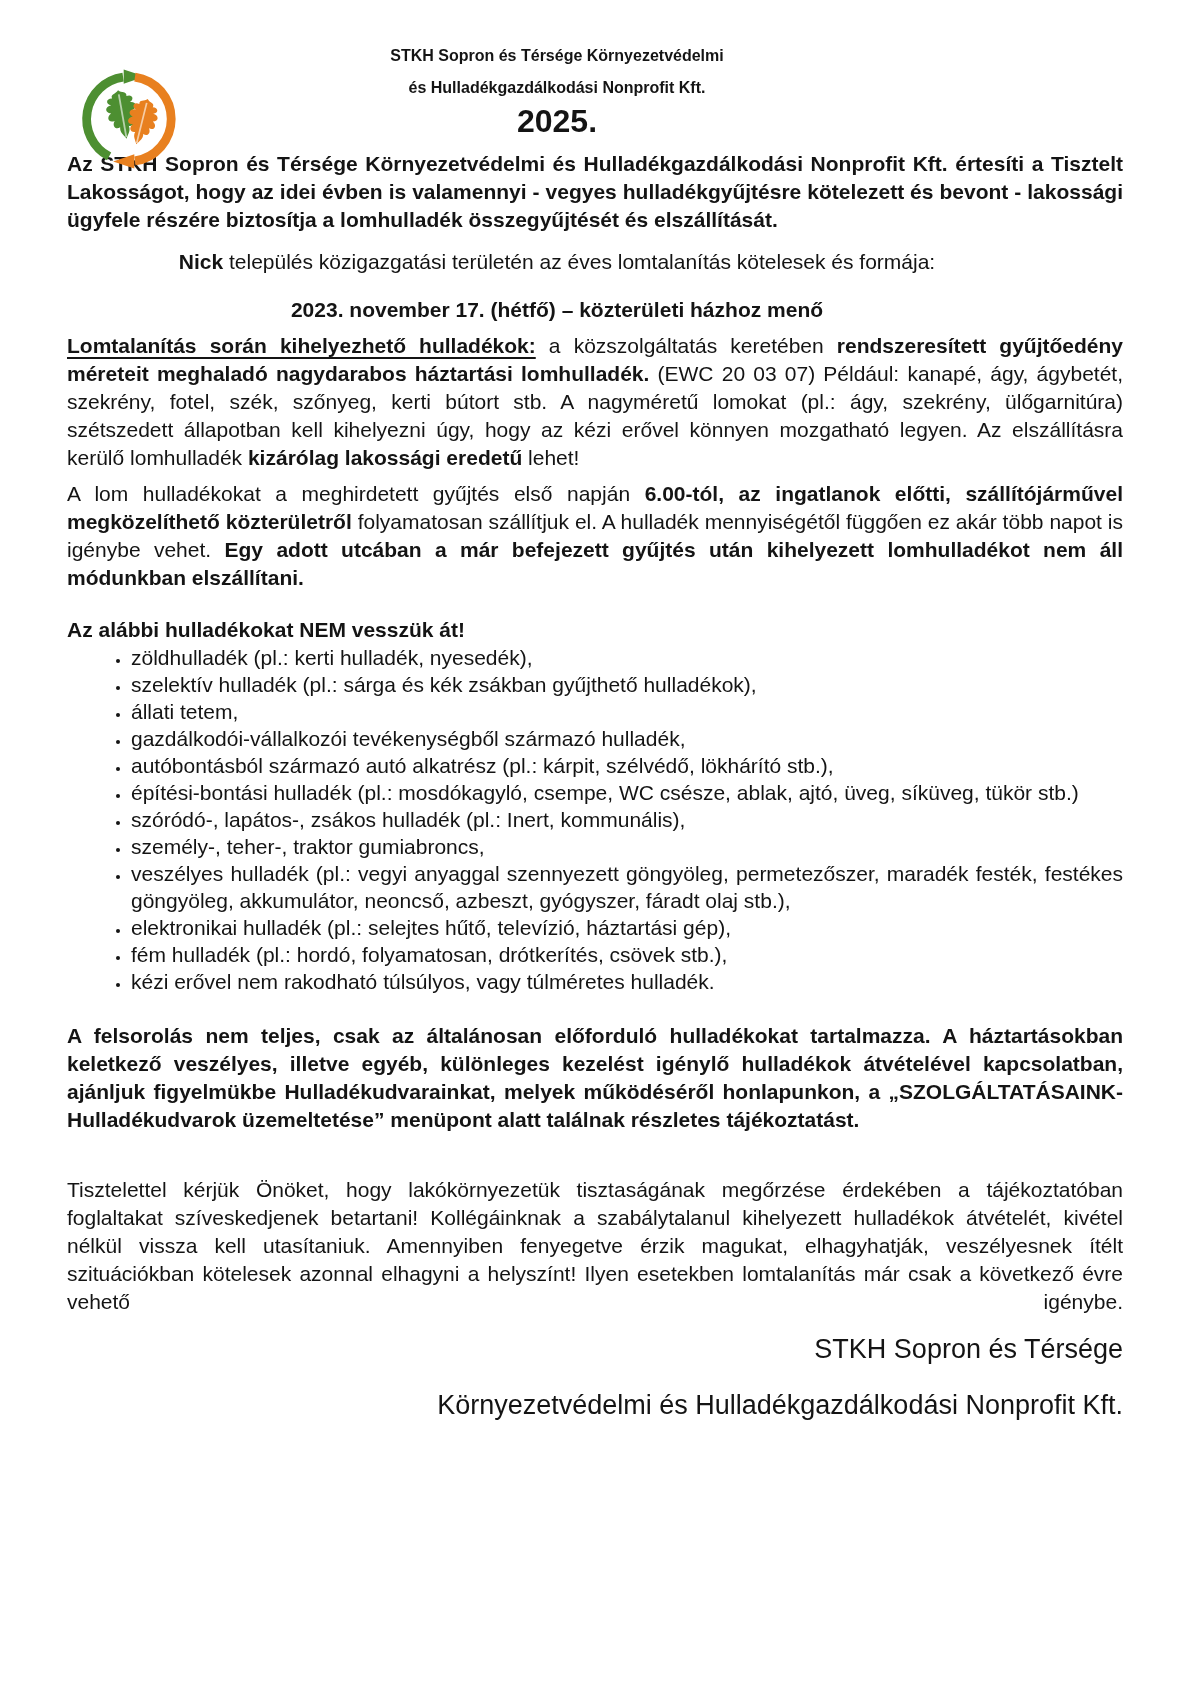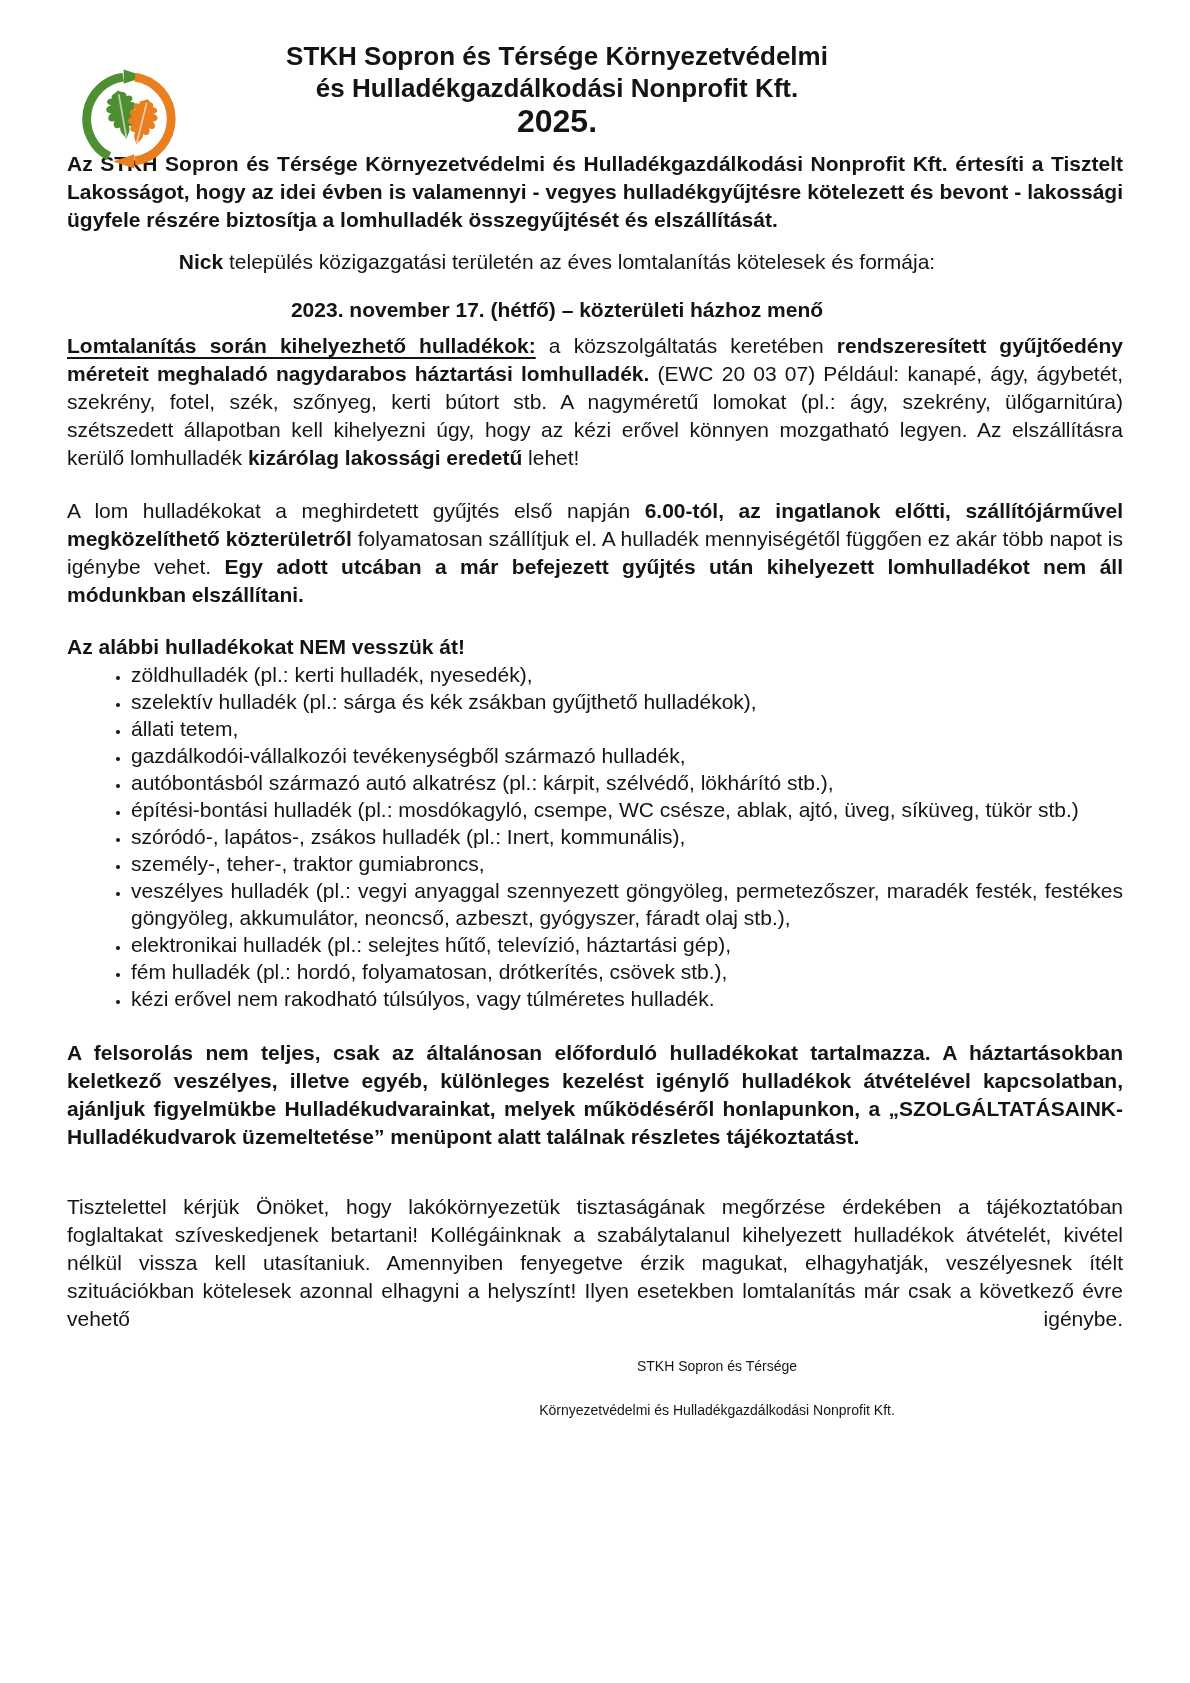--- a/index.html
+++ b/index.html
@@ -4,42 +4,42 @@
 <style>
   html,body{margin:0;padding:0;background:#ffffff;}
   .page{
     width:1190px;height:1683px;background:#ffffff;position:relative;
     box-sizing:border-box;padding:40px 67px 0 67px;
     font-family:"Liberation Sans","DejaVu Sans",sans-serif;color:#141414;
     overflow:hidden;
   }
   .logo{position:absolute;left:76px;top:60px;width:106px;height:118px;}
   .header-text{text-align:center;padding-right:76px;}
-  .org-line{font-weight:bold;font-size:26px;line-height:32px;}
+  .org-line{font-weight:bold;font-size:16px;line-height:32px;}
   .doc-title{font-weight:bold;font-size:27px;line-height:40px;}
   .doc-year{font-weight:bold;font-size:32px;line-height:34px;}
   p{margin:0;font-size:21px;line-height:28px;}
   .justify{text-align:justify;}
   .bold{font-weight:bold;}
   .underline{text-decoration:underline;text-decoration-thickness:2px;text-underline-offset:4px;}
   .center{text-align:center;padding-right:76px;}
   .p-intro{margin-top:12px;font-weight:bold;}
   .p-nick{margin-top:14px;}
   .p-date{margin-top:19px;font-weight:bold;line-height:30px;}
   .p-allowed{margin-top:7px;}
-  .p-collection{margin-top:25px;}
+  .p-collection{margin-top:8px;}
   .p-heading{margin-top:24px;font-weight:bold;}
   ul.not-list{margin:0;padding:0 0 0 64px;list-style:disc outside;}
   ul.not-list li{font-size:21px;line-height:27px;text-align:justify;}
   ul.not-list li::marker{font-size:14px;}
   .p-note{margin-top:27px;font-weight:bold;}
   .p-closing{margin-top:42px;text-align:justify;text-align-last:justify;}
   .p-thanks{margin-top:46px;}
-  .signature{margin-top:19px;margin-left:244px;text-align:center;font-size:14px;line-height:28px;}
-  .sig-line2{margin-top:16px;}
+  .signature{margin-top:19px;margin-left:244px;text-align:right;font-size:27px;line-height:28px;}
+  .sig-line2{margin-top:28px;}
 </style>
 </head>
 <body>
 
 <div class="page">
 
   <div class="logo">
     <svg viewBox="0 0 120 120" width="106" height="118">
       <defs>
         <path id="oakleaf" d="M0,-38 C-4,-33 -12,-35 -10,-28 C-18,-30 -21,-22 -13,-19 C-22,-19 -24,-10 -15,-8 C-23,-4 -21,5 -12,3 C-17,9 -13,16 -6,13 C-8,20 -3,24 0,30 C3,24 8,20 6,13 C13,16 17,9 12,3 C21,5 23,-4 15,-8 C24,-10 22,-19 13,-19 C21,-22 18,-30 10,-28 C12,-35 4,-33 0,-38 Z"></path>

